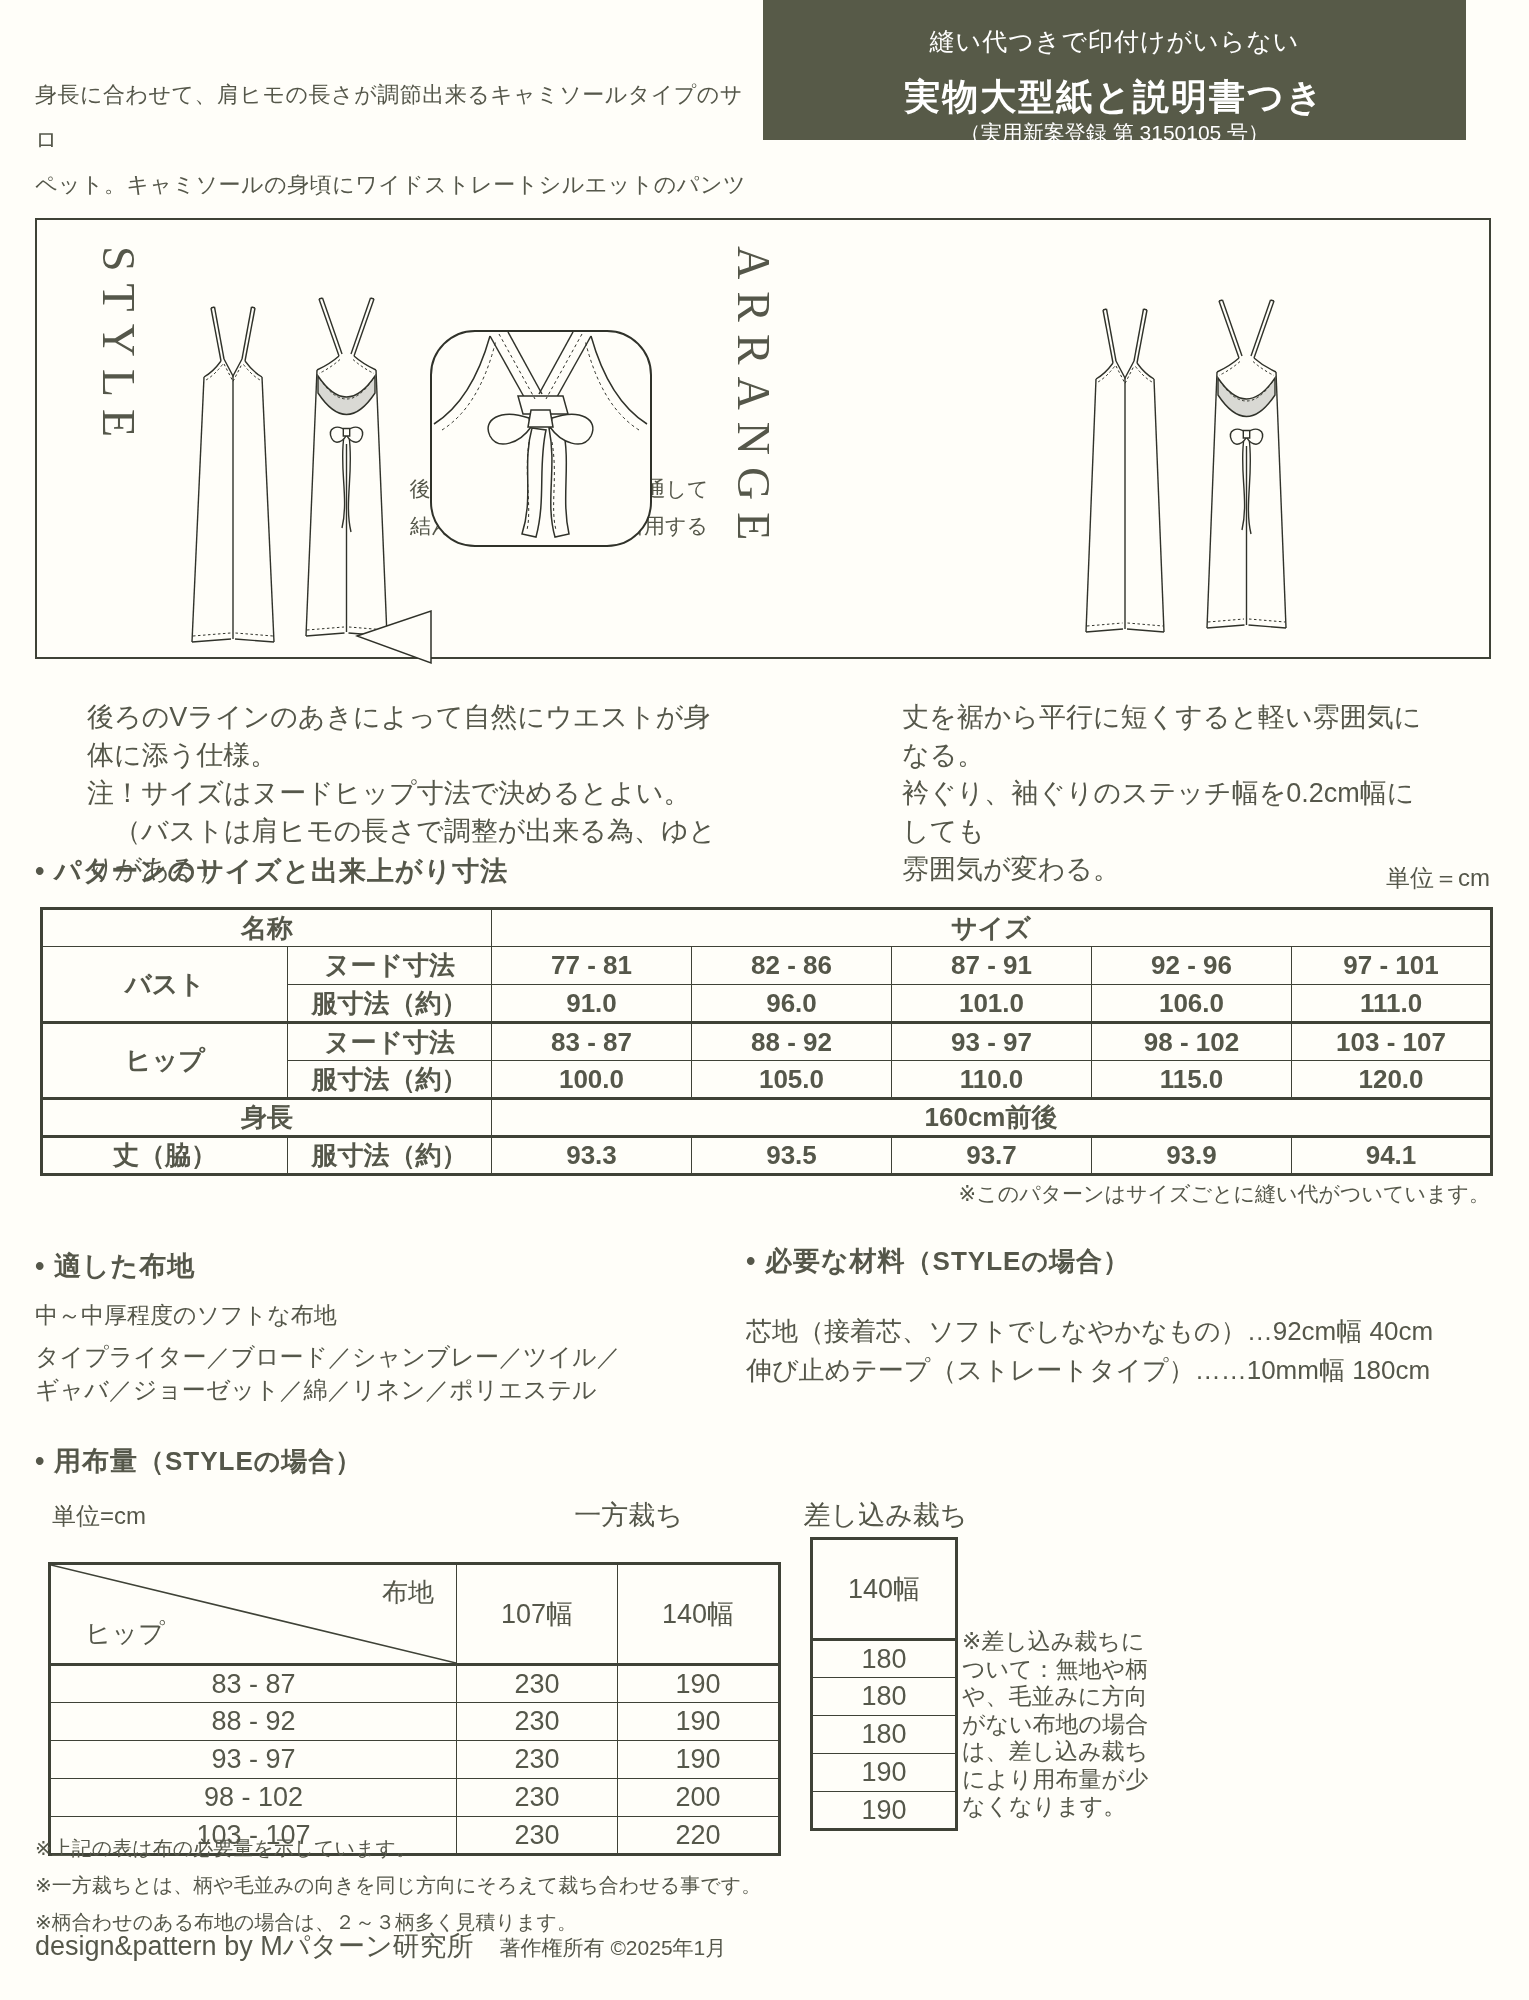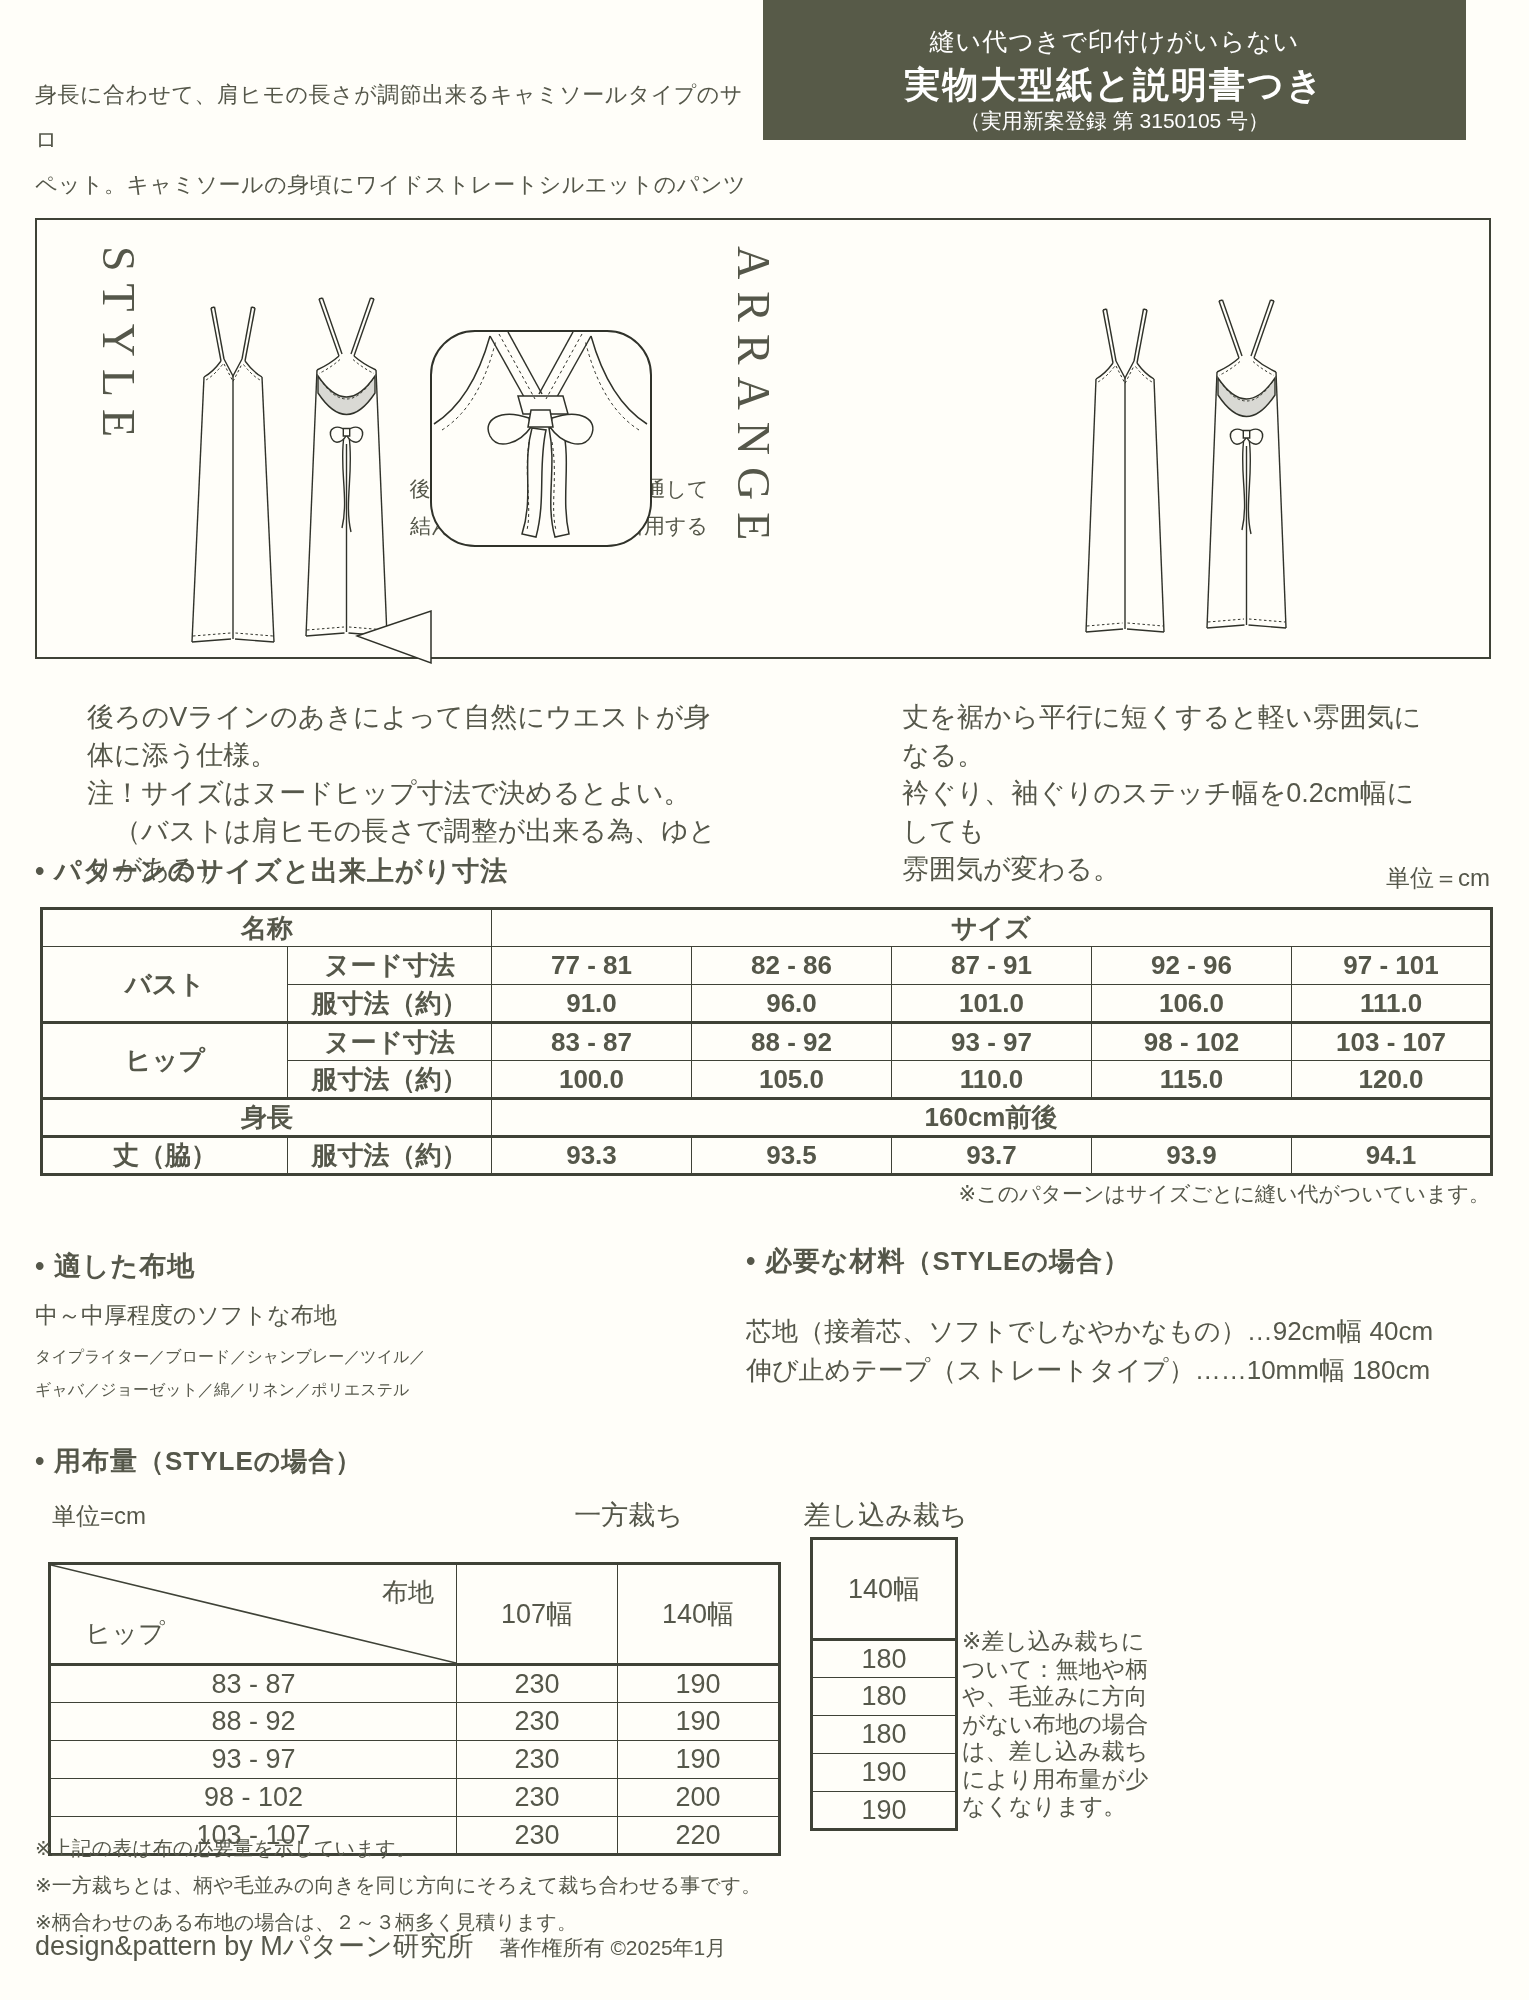--- a/index.html
+++ b/index.html
@@ -9,21 +9,21 @@
     color:#55574a;position:relative;overflow:hidden;
   }
   .abs{position:absolute;}
   .preline{white-space:pre-line;}
   
   .intro{left:35px;top:50px;width:720px;font-size:22px;line-height:45px;letter-spacing:.5px;}
   
   .badge{left:763px;top:0;width:703px;height:140px;background:#575a48;color:#ffffff;
     display:flex;flex-direction:column;align-items:center;justify-content:flex-start;padding-top:26px;box-sizing:border-box;}
   .badge .b1{font-size:25px;line-height:30px;letter-spacing:1px;}
-  .badge .b2{font-size:36px;line-height:42px;font-weight:bold;letter-spacing:2px;margin-top:8px;}
+  .badge .b2{font-size:36px;line-height:42px;font-weight:bold;letter-spacing:2px;margin-top:20px;}
   .badge .b3{font-size:21px;line-height:26px;margin-top:2px;}
   
   .stylebox{left:35px;top:218px;width:1452px;height:437px;border:2px solid #3f4237;background:#fffef9;}
   .vlabel{writing-mode:vertical-rl;text-orientation:mixed;
     font-family:"Liberation Serif","DejaVu Serif",serif;font-size:46px;letter-spacing:12px;color:#55574a;}
   .callout{left:372px;top:250px;width:300px;text-align:center;font-size:21px;line-height:37px;}
   .gnote{font-size:27px;line-height:38px;}
   .panel{left:393px;top:328px;width:222px;height:217px;border:2.5px solid #30322a;border-radius:45px;
     background:#fffef9;box-sizing:border-box;z-index:4;}
   .wedge{left:318px;top:389px;z-index:3;}
@@ -35,21 +35,21 @@
   .unit{font-size:24px;}
   table.sheet{border-collapse:collapse;table-layout:fixed;}
   table.sheet td{border:1.5px solid #3f4237;text-align:center;vertical-align:middle;
     font-size:26px;color:#55574a;padding:0;overflow:hidden;}
   table.size-table{position:absolute;left:40px;top:907px;width:1450px;border:3px solid #3f4237;}
   table.size-table tr{height:38px;font-weight:bold;}
   table.size-table tr.grp td{border-top:3px solid #3f4237;}
   .size-foot{left:0;top:1180px;width:1490px;text-align:right;font-size:21px;}
   
   .fab-desc{font-size:23px;}
-  .fab-list{font-size:16px;line-height:33px;}
+  .fab-list{font-size:24px;line-height:33px;}
   .mat-lines{font-size:26px;line-height:39px;}
   
   .cutlabel{font-size:27px;text-align:center;}
   table.yard{position:absolute;border:3px solid #3f4237;}
   table.yard tr{height:38px;}
   table.yard tr.yhead{height:101px;}
   table.yard tr.yhead td{border-bottom:3px solid #3f4237;font-size:27px;}
   table.yard td{font-size:27px;}
   .diag-cell{position:relative;}
   .diag-cell svg{position:absolute;left:0;top:0;width:100%;height:100%;}

